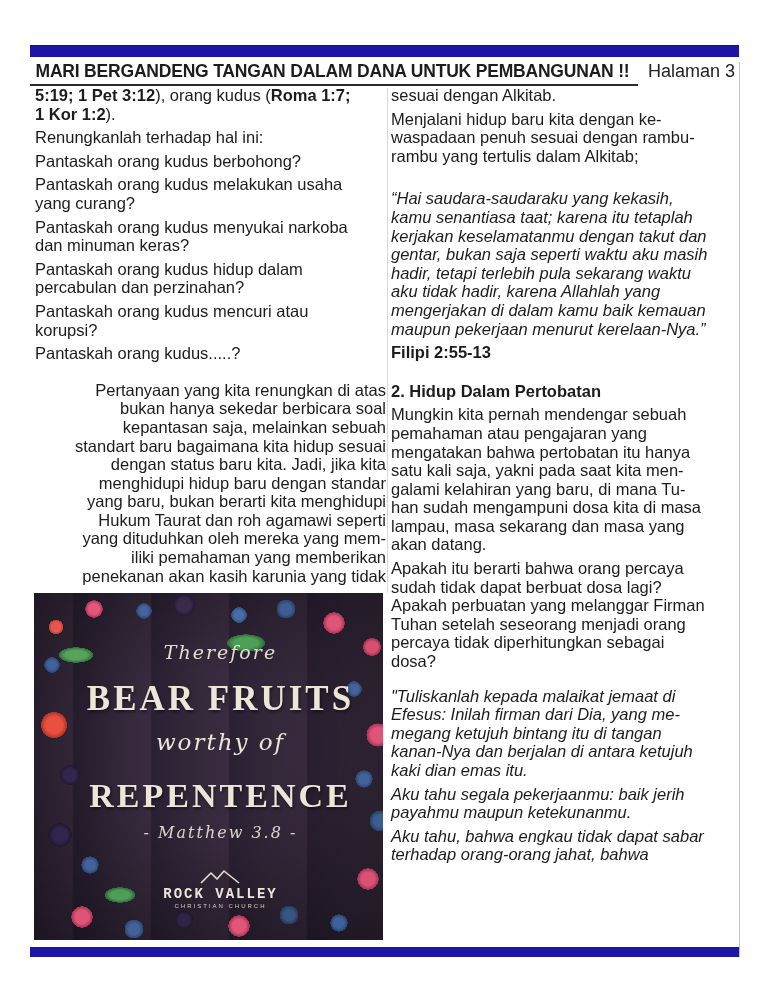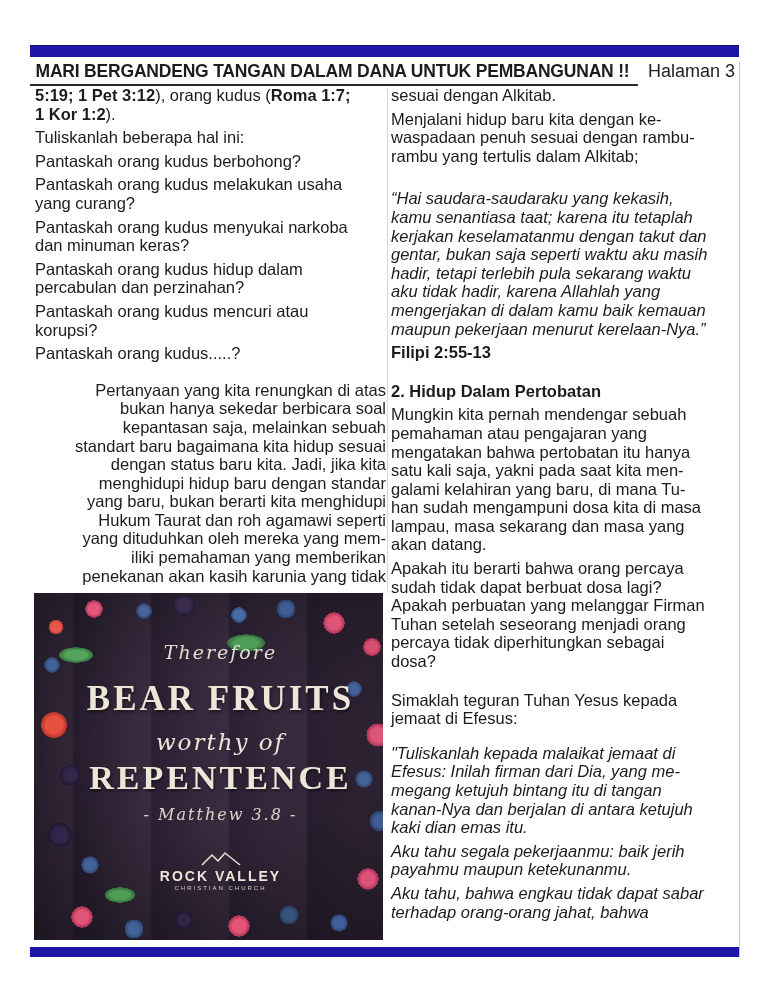--- a/index.html
+++ b/index.html
@@ -63,24 +63,24 @@
       radial-gradient(circle at 50% 45%, rgba(0,0,0,0) 30%, rgba(0,0,0,0.45) 100%),
       repeating-linear-gradient(90deg, #33273a 0px, #3a2c40 38px, #2a2033 40px, #33273a 78px),
       linear-gradient(#2e2334, #251b2c);
   }
   .poster-inner { position:absolute; left:0; top:0; width:100%; height:100%;
     display:flex; flex-direction:column; align-items:center; justify-content:flex-start; padding-top:48px; box-sizing:border-box;padding-left:24px; }
   .script { font-family:"DejaVu Serif", serif; font-style:italic; }
   .poster-therefore { font-size:19px; letter-spacing:2px; opacity:0.95; }
   .poster-bear { font-family:"Liberation Serif", serif; font-weight:bold; font-size:35px; letter-spacing:3px; margin-top:16px; text-shadow:1px 2px 3px rgba(0,0,0,0.5); }
   .poster-worthy { font-size:23px; letter-spacing:2px; margin-top:10px; }
-  .poster-repent { font-family:"Liberation Serif", serif; font-weight:bold; font-size:34px; letter-spacing:3px; margin-top:4px; text-shadow:1px 2px 3px rgba(0,0,0,0.5); }
+  .poster-repent { font-family:"Liberation Serif", serif; font-weight:bold; font-size:34px; letter-spacing:3px; margin-top:22px; text-shadow:1px 2px 3px rgba(0,0,0,0.5); }
   .poster-ref { font-size:16px; letter-spacing:2px; margin-top:8px; opacity:0.9; }
   .poster-logo { margin-top:28px; display:flex; flex-direction:column; align-items:center; }
-  .logo-title { font-family:Liberation Sans, sans-serif; font-weight:bold; font-size:14px; letter-spacing:2px; margin-top:2px; }
+  .logo-title { font-family:Liberation Mono, monospace; font-weight:bold; font-size:14px; letter-spacing:2px; margin-top:2px; }
   .logo-sub { font-size:6px; letter-spacing:2px; opacity:0.85; margin-top:1px; }
   
   .footer-blue-bar { position:absolute; left:30px; top:947px; width:709px; height:10px; background:#1c16a8; }
   .footer-row { position:absolute; left:32px; top:957px; width:702px; height:24px; border:1px solid #9a9a9a; display:flex; background:#fff; box-sizing:border-box; }
   .footer-cell-main { width:615px; border-right:1px solid #9a9a9a; display:flex; align-items:center; justify-content:center; font-weight:bold; font-size:18.5px; letter-spacing:-0.3px; white-space:nowrap; }
   .footer-cell-empty { flex:1; }
 </style>
 </head>
 <body>
 
@@ -91,21 +91,21 @@
     <div class="header-title">MARI BERGANDENG TANGAN DALAM DANA UNTUK PEMBANGUNAN !!</div>
     <div class="header-page">Halaman 3</div>
   </div>
   <div class="header-rule"></div>
   <div class="right-border"></div>
   <div class="col-divider"></div>
 
   <div class="col col-left">
     <p><span class="b">5:19; 1 Pet 3:12</span><span>), orang kudus (</span><span class="b">Roma 1:7;
 1 Kor 1:2</span><span>).</span></p>
-    <p>Tuliskanlah beberapa hal ini:</p>
+    <p>Renungkanlah terhadap hal ini:</p>
     <p>Pantaskah orang kudus berbohong?</p>
     <p>Pantaskah orang kudus melakukan usaha
 yang curang?</p>
     <p>Pantaskah orang kudus menyukai narkoba
 dan minuman keras?</p>
     <p>Pantaskah orang kudus hidup dalam
 percabulan dan perzinahan?</p>
     <p>Pantaskah orang kudus mencuri atau
 korupsi?</p>
     <p>Pantaskah orang kudus.....?</p>
@@ -144,22 +144,20 @@
 galami kelahiran yang baru, di mana Tu-
 han sudah mengampuni dosa kita di masa
 lampau, masa sekarang dan masa yang
 akan datang.</p>
     <p>Apakah itu berarti bahwa orang percaya
 sudah tidak dapat berbuat dosa lagi?
 Apakah perbuatan yang melanggar Firman
 Tuhan setelah seseorang menjadi orang
 percaya tidak diperhitungkan sebagai
 dosa?</p>
-    <p class="mt-simak">Simaklah teguran Tuhan Yesus kepada
-jemaat di Efesus:</p>
     <p class="it mt-quote2">"Tuliskanlah kepada malaikat jemaat di
 Efesus: Inilah firman dari Dia, yang me-
 megang ketujuh bintang itu di tangan
 kanan-Nya dan berjalan di antara ketujuh
 kaki dian emas itu.</p>
     <p class="it">Aku tahu segala pekerjaanmu: baik jerih
 payahmu maupun ketekunanmu.</p>
     <p class="it">Aku tahu, bahwa engkau tidak dapat sabar
 terhadap orang-orang jahat, bahwa</p>
   </div>

